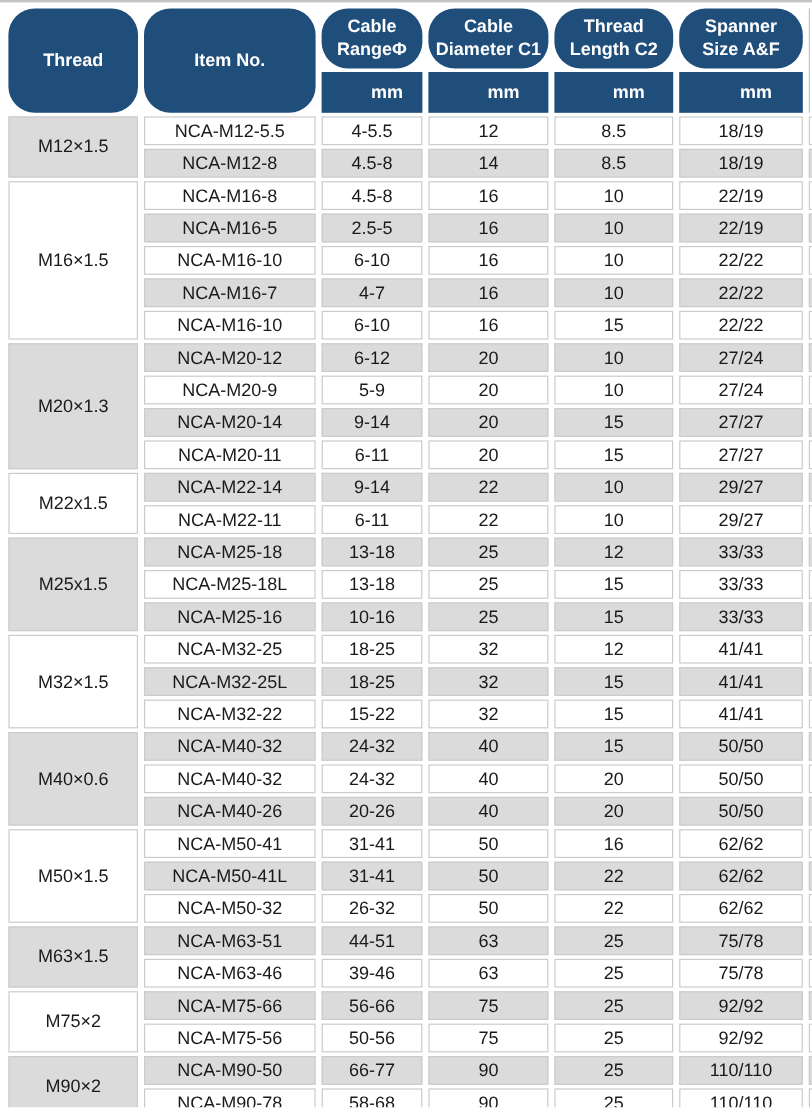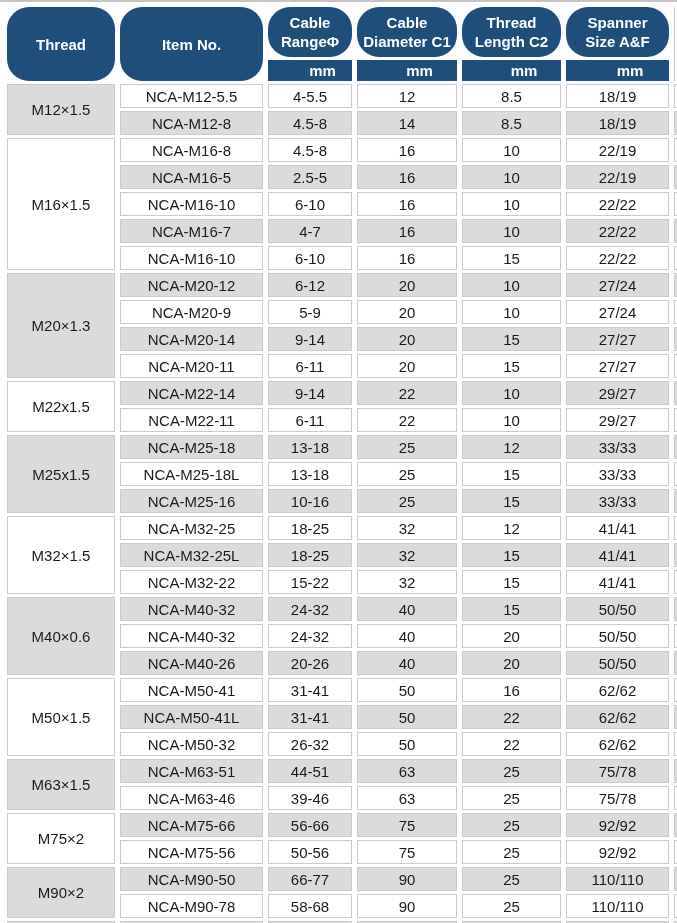--- a/index.html
+++ b/index.html
@@ -39,21 +39,21 @@
   }
   th.hdr {
     background: var(--header-bg, #1F4E7B);
     color: var(--header-text, #FFFFFF);
     font-weight: bold;
     font-size: 15px;
     line-height: 19px;
     white-space: pre-line;
   }
   tr.hdr-main th.hdr { height: 50px; border-radius: 22px; }
-  tr.hdr-units th.hdr { height: 21px; padding-left: 27px; }
+  tr.hdr-units th.hdr { height: 34px; padding-left: 27px; }
   th.edge-hdr {
     background: transparent;
     border-left: 1px solid var(--crop-strip, #C4C4C4);
   }
   td.cell {
     height: 24px;
     border: 1px solid var(--cell-border, #CBCBCB);
     font-size: 15px;
     line-height: 1;
     color: var(--body-text, #1A1A1A);

